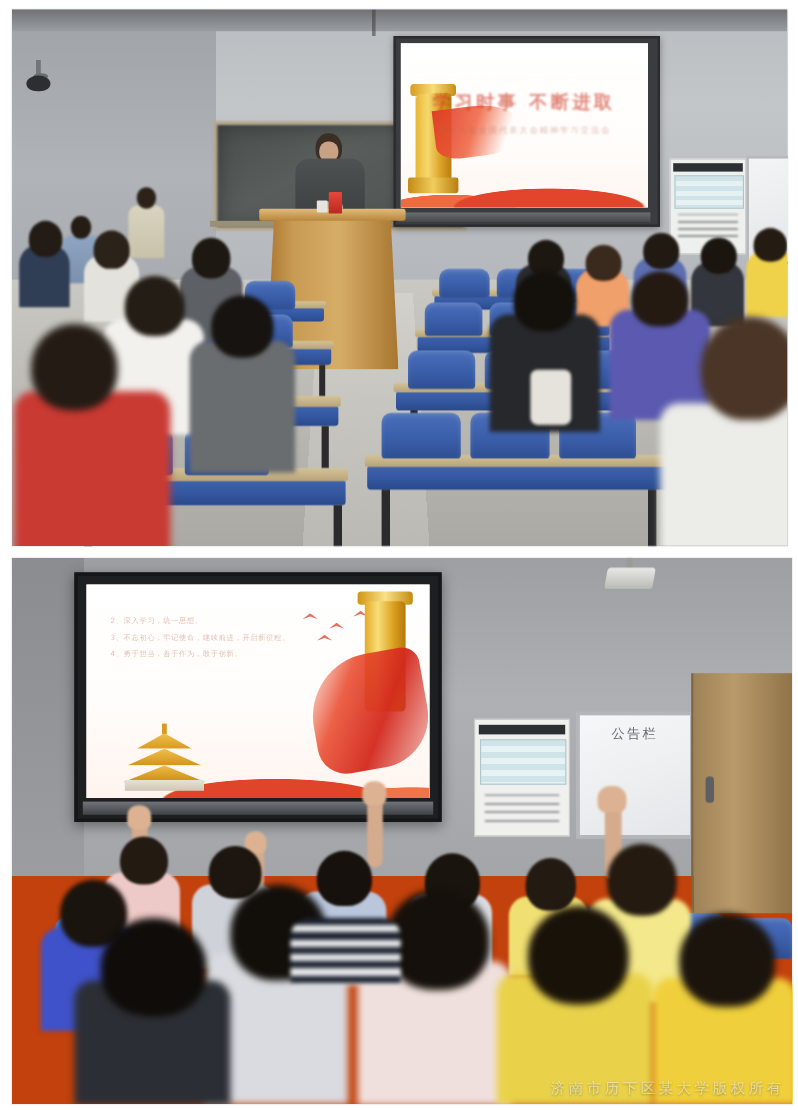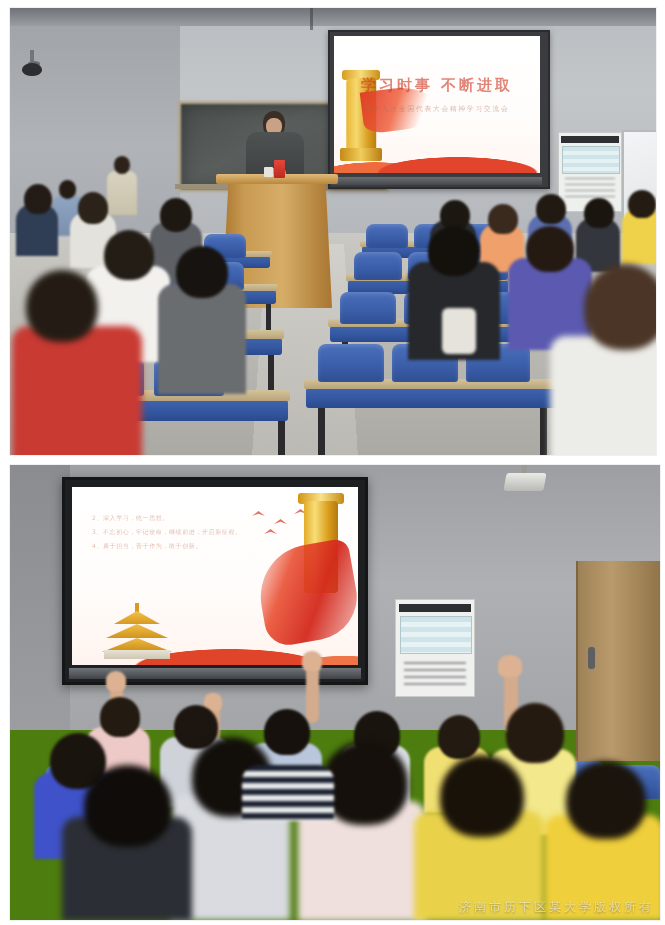--- a/index.html
+++ b/index.html
@@ -14,21 +14,21 @@
     width: 665px;
     height: 925px;
     background: #ffffff;
     overflow: hidden;
   }
 
   
   .photo {
     position: absolute;
     overflow: hidden;
-    background: #4d7c0f;
+    background: #c2410c;
     box-shadow: 0 0 0 1px rgba(0,0,0,0.06);
   }
   #photo-top    { left: 10px;  top: 8px;   width: 646px; height: 447px; }
   #photo-bottom { left: 10px;  top: 465px; width: 650px; height: 455px; }
 
   .layer { position: absolute; }
 
   
   
   .t-wall {
@@ -637,20 +637,23 @@
         </div>
       </div>
       <div class="layer b-screen-bar"></div>
     </div>
 
     <div class="bp">
       <div class="bp-head"></div>
       <div class="bp-tbl"></div>
       <div class="bp-txt blur-soft"></div>
     </div>
+    <div class="bw">
+      <div class="bw-title">公告栏</div>
+    </div>
     <div class="b-door"></div>
     <div class="b-door-handle"></div>
 
     <div class="chairback" style="left:430px; top:292px; width:70px; height:34px;"></div>
     <div class="chairback" style="left:520px; top:296px; width:74px; height:34px;"></div>
     <div class="chairback" style="left:596px; top:300px; width:54px; height:34px;"></div>
     <div class="chairback" style="left:36px;  top:300px; width:70px; height:34px;"></div>
 
     <div class="arm blur-soft" style="left:296px; top:196px; width:13px; height:62px;"></div>
     <div class="hand blur-soft" style="left:292px; top:186px; width:20px; height:20px;"></div>

